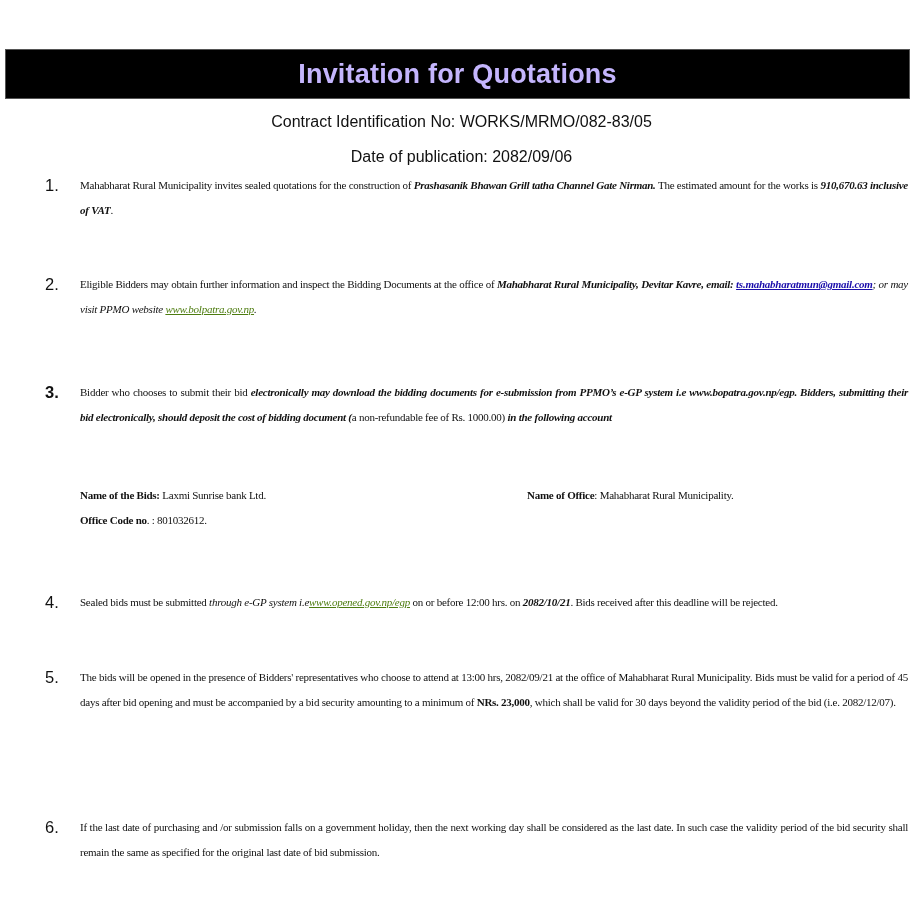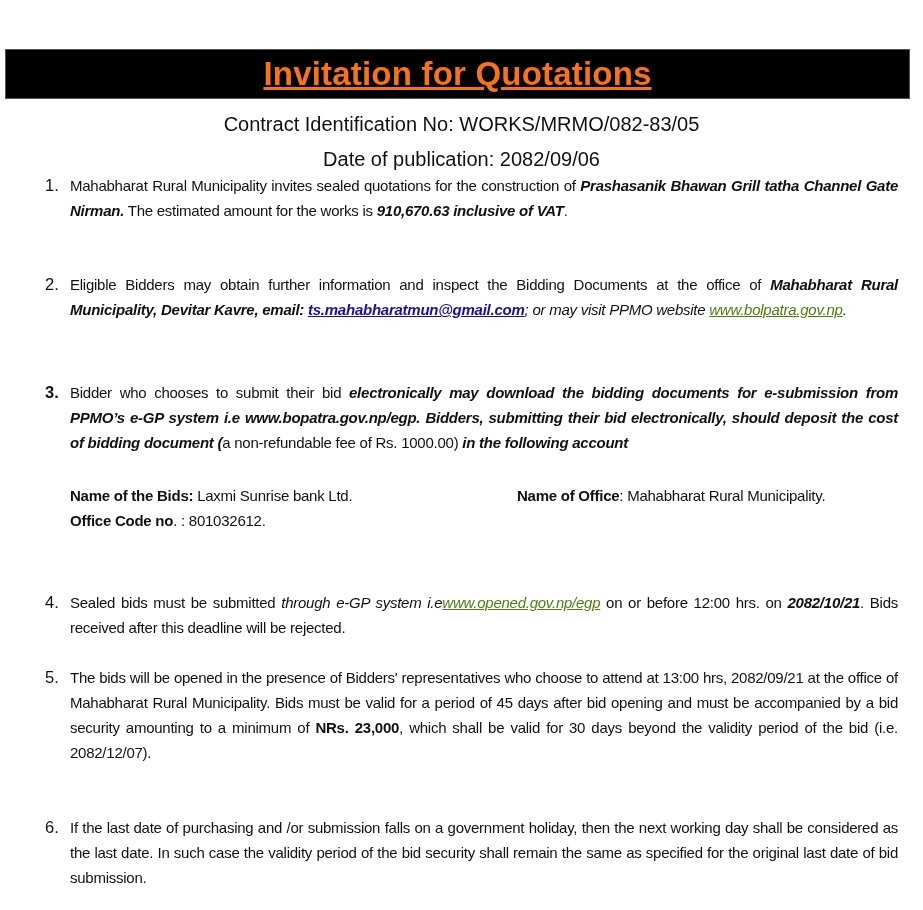--- a/index.html
+++ b/index.html
@@ -6,38 +6,38 @@
     body {
       width: 923px; height: 910px; position: relative; overflow: hidden;
       font-family: "Liberation Sans", sans-serif; color: #111111;
     }
     .header-bar {
       position: absolute; left: 5px; top: 49px; width: 905px; height: 50px;
       background: #000000; border: 1px solid #555555; box-sizing: border-box;
       display: flex; align-items: center; justify-content: center;
     }
     .header-title {
-      color: #f97316; font-weight: bold; font-size: 33px; letter-spacing: 0.2px; text-decoration: underline;
+      color: #c4b5fd; font-weight: bold; font-size: 27px; letter-spacing: 0.2px;
     }
     .meta-line {
       position: absolute; left: 0; width: 923px; text-align: center;
-      font-size: 20px; color: #111;
+      font-size: 16px; color: #111;
     }
     .meta-contract { top: 113px; }
     .meta-date { top: 148px; text-align: center; }
     .item {
       position: absolute; left: 0; width: 923px;
     }
     .item-num {
       position: absolute; left: 45px; top: 0; font-size: 16.5px; line-height: 25px;
     }
     .item-num.bold { font-weight: bold; }
     .item-text {
-      position: absolute; left: 70px; width: 828px; font-size: 15px; line-height: 25px;
-      text-align: justify; letter-spacing: -0.25px;
+      position: absolute; left: 80px; width: 828px; font-size: 11px; line-height: 25px;
+      text-align: justify; letter-spacing: -0.25px; font-family: Liberation Serif, serif;
     }
     .bi { font-weight: bold; font-style: italic; }
     .i { font-style: italic; }
     .b { font-weight: bold; }
     .link-blue { color: #1a0dab; text-decoration: underline; }
     .link-plain { color: #4d7c0f; text-decoration: underline; }
     .acct-row { position: relative; height: 25px; white-space: nowrap; }
     .acct-col2 { position: absolute; top: 0; }
   </style>
 </head>

